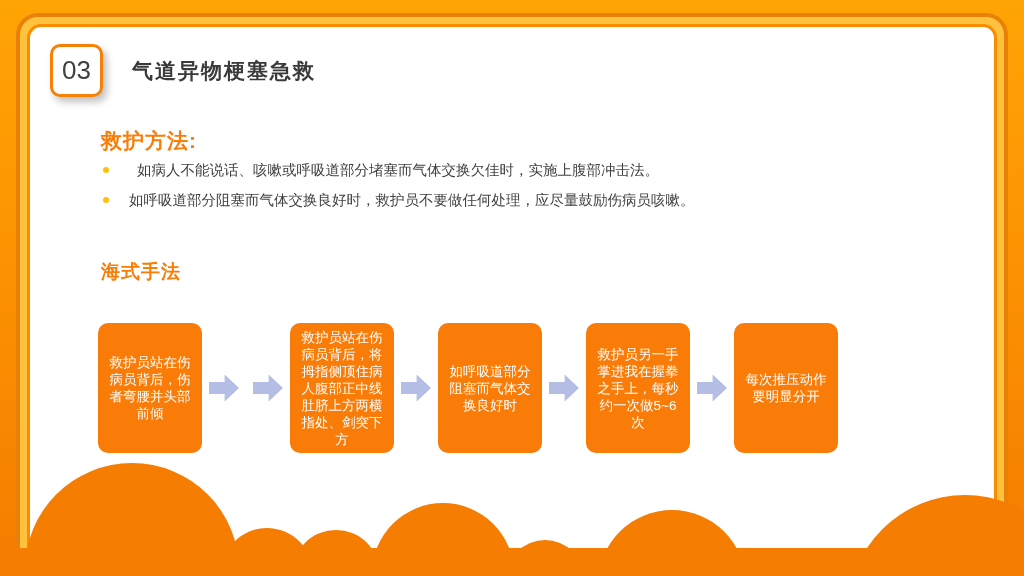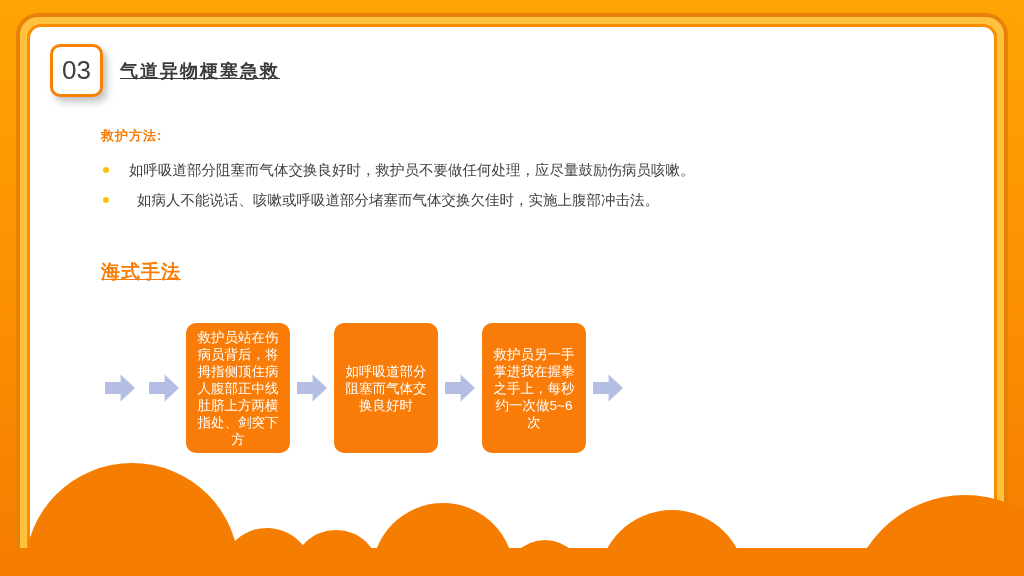--- a/index.html
+++ b/index.html
@@ -42,34 +42,33 @@
     background: #FFFFFF;
     border: 3px solid #F78106;
     border-radius: 10px;
     display: flex; align-items: center; justify-content: center;
     font-size: 26px;
     color: #404040;
     box-shadow: 4px 5px 7px rgba(120,120,120,0.45);
   }
   .page-title {
     position: absolute;
-    left: 90px; top: 17px;
+    left: 102px; top: 17px;
     height: 53px;
     display: flex; align-items: center;
-    font-size: 18px;
+    font-size: 21px;
     font-weight: bold;
     letter-spacing: 2px;
     color: #3A3A3A;
-    text-decoration: underline;
   }
   
   .methods-heading {
     position: absolute;
     left: 71px; top: 100px;
-    font-size: 13px;
+    font-size: 21px;
     font-weight: bold;
     color: #F97D06;
     letter-spacing: 1px;
   }
   .bullet-list {
     position: absolute;
     left: 72px; top: 134px;
     list-style: none;
     width: 760px;
   }
@@ -89,21 +88,20 @@
   }
   .bullet-item.indent .bullet-text { padding-left: 8px; }
   
   .heimlich-heading {
     position: absolute;
     left: 71px; top: 232px;
     font-size: 19px;
     font-weight: bold;
     color: #F97D06;
     letter-spacing: 1px;
-    text-decoration: underline;
   }
   .flow {
     position: absolute;
     left: 0; top: 296px;
     width: 100%;
     padding-left: 68px;
     display: flex;
     align-items: center;
   }
   .flow-step {
@@ -151,33 +149,36 @@
   <div class="frame-yellow"></div>
 
   <div class="card">
     <div class="badge">
       <span>03</span>
     </div>
     <h1 class="page-title">气道异物梗塞急救</h1>
 
     <h2 class="methods-heading">救护方法:</h2>
     <ul class="bullet-list">
+      <li class="bullet-item indent">
+        <span class="bullet-dot"></span>
+        <span class="bullet-text">如病人不能说话、咳嗽或呼吸道部分堵塞而气体交换欠佳时，实施上腹部冲击法。</span>
+      </li>
       <li class="bullet-item">
         <span class="bullet-dot"></span>
         <span class="bullet-text">如呼吸道部分阻塞而气体交换良好时，救护员不要做任何处理，应尽量鼓励伤病员咳嗽。</span>
       </li>
-      <li class="bullet-item indent">
-        <span class="bullet-dot"></span>
-        <span class="bullet-text">如病人不能说话、咳嗽或呼吸道部分堵塞而气体交换欠佳时，实施上腹部冲击法。</span>
-      </li>
     </ul>
 
     <h2 class="heimlich-heading">海式手法</h2>
 
     <div class="flow">
+      <div class="flow-step">
+        <span>救护员站在伤病员背后，伤者弯腰并头部前倾</span>
+      </div>
       <div class="arrow-cell">
         <div class="arrow-right"></div>
       </div>
       <div class="arrow-cell">
         <div class="arrow-right"></div>
       </div>
       <div class="flow-step">
         <span>救护员站在伤病员背后，将拇指侧顶住病人腹部正中线肚脐上方两横指处、剑突下方</span>
       </div>
       <div class="arrow-cell">
@@ -187,20 +188,23 @@
         <span>如呼吸道部分阻塞而气体交换良好时</span>
       </div>
       <div class="arrow-cell">
         <div class="arrow-right"></div>
       </div>
       <div class="flow-step">
         <span>救护员另一手掌进我在握拳之手上，每秒约一次做5~6次</span>
       </div>
       <div class="arrow-cell">
         <div class="arrow-right"></div>
+      </div>
+      <div class="flow-step">
+        <span>每次推压动作要明显分开</span>
       </div>
     </div>
   </div>
 
   <svg class="clouds" viewBox="0 0 1024 140" preserveAspectRatio="none" xmlns="http://www.w3.org/2000/svg">
     <g fill="#F57D02">
       <rect x="0" y="112" width="1024" height="28"></rect>
       <circle cx="132" cy="134" r="107"></circle>
       <circle cx="267" cy="138" r="46"></circle>
       <circle cx="336" cy="138" r="44"></circle>

